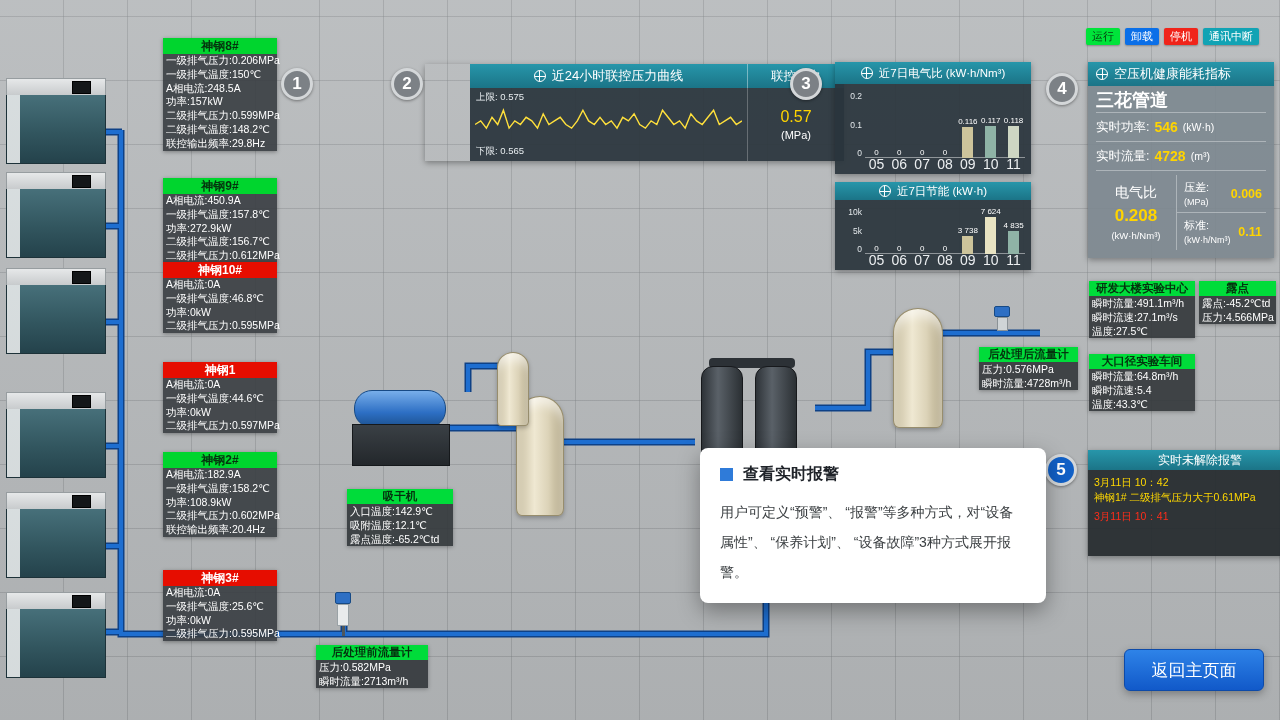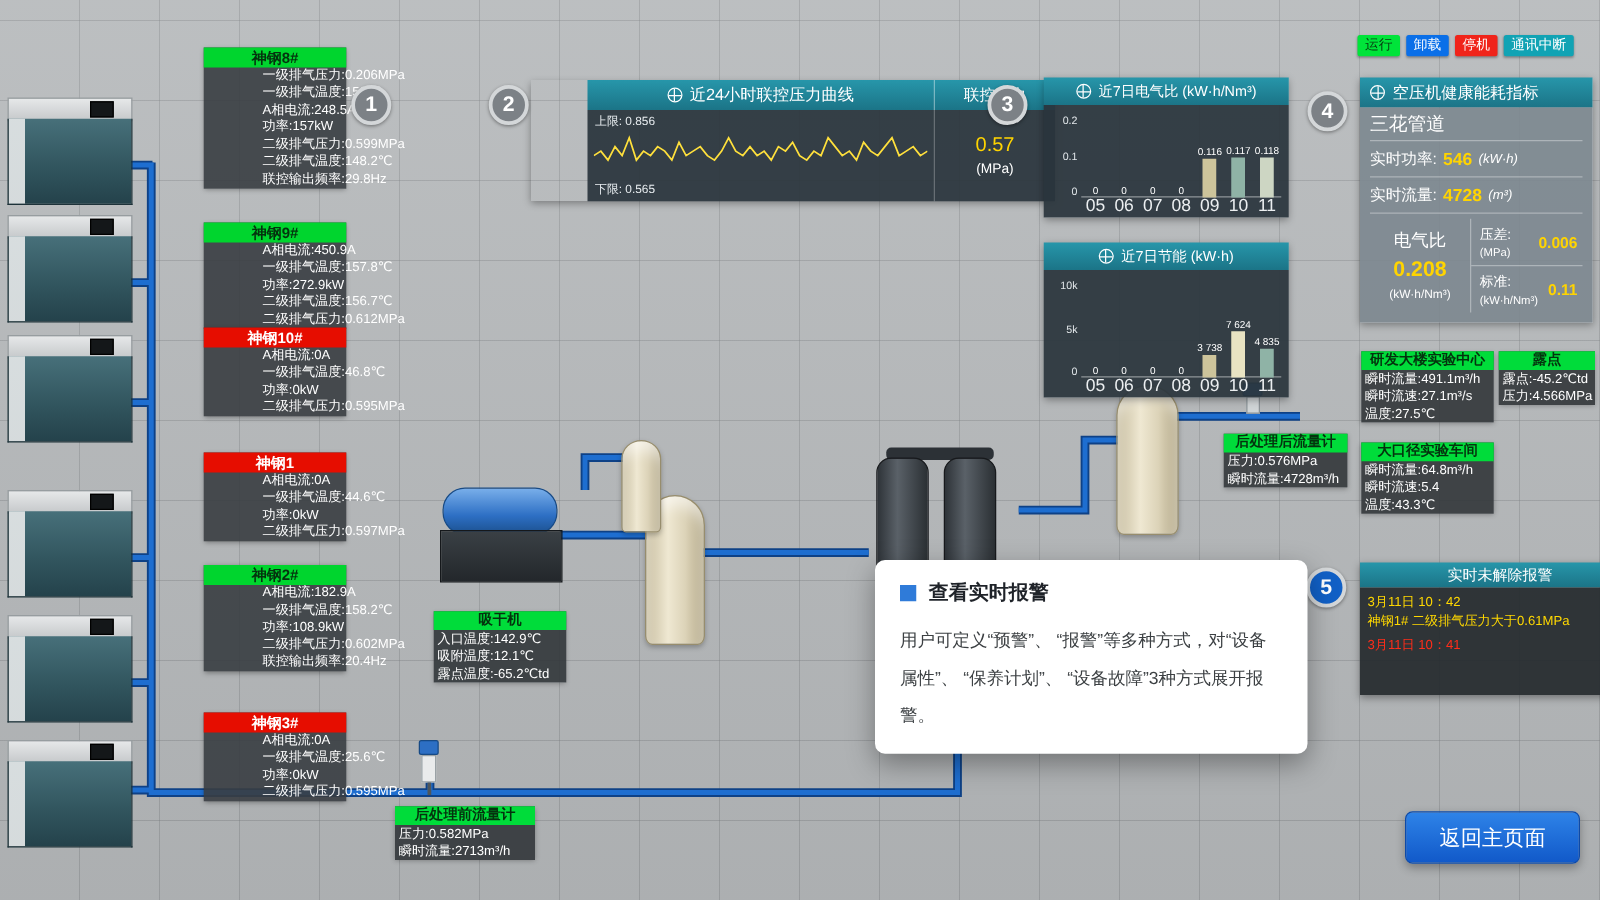--- a/index.html
+++ b/index.html
@@ -37,21 +37,21 @@
   .fm .stem{width:3px;height:10px;background:#4e565b;margin:0 auto;}
   .sensor{position:absolute;left:993px;top:306px;width:18px;height:30px;z-index:3;}
   .sensor .cap{width:14px;height:9px;background:#2d6fc4;margin:0 auto;border-radius:2px;border:1px solid #174a85;}
   .sensor .bodyc{width:9px;height:12px;background:#cfd4d6;margin:0 auto;border:1px solid #8b9296;}
 
   
   .comp{position:absolute;width:114px;z-index:5;background:rgba(56,61,65,.9);color:#fff;font-size:10.5px;line-height:13.8px;box-shadow:0 1px 4px rgba(0,0,0,.35);}
   .comp .head{height:16px;line-height:16px;text-align:center;font-weight:bold;font-size:12px;}
   .head.green{background:#00d52e;color:#04330e;}
   .head.red{background:#e60d00;color:#fff;}
-  .comp .cl{padding:0 3px;white-space:nowrap;margin-left:44px;}
+  .comp .cl{padding:0 3px;white-space:nowrap;}
 
   
   .station{position:absolute;z-index:5;background:rgba(50,54,58,.9);color:#fff;font-size:10.5px;line-height:14px;box-shadow:0 1px 4px rgba(0,0,0,.3);}
   .station .head{background:#00dc3a;color:#04330e;text-align:center;font-size:11.5px;height:15px;line-height:15px;font-weight:bold;}
   .station .sl{padding:0 3px;white-space:nowrap;}
 
   
   .t-icon{display:inline-block;width:12px;height:12px;border:1.4px solid #fff;border-radius:50%;box-sizing:border-box;
     background:linear-gradient(#fff,#fff) center/100% 1px no-repeat, linear-gradient(#fff,#fff) center/1px 100% no-repeat;}
 
@@ -77,24 +77,24 @@
   .bars::before{content:"";position:absolute;left:0;right:0;bottom:13px;border-top:1px solid rgba(255,255,255,.45);}
   .bcol{flex:1;display:flex;flex-direction:column;align-items:center;justify-content:flex-end;height:100%;position:relative;z-index:1;}
   .bval{font-size:8px;color:#fff;margin-bottom:1px;white-space:nowrap;}
   .bbar{width:11px;}
   .bcat{font-size:14px;color:#eceff1;height:13px;line-height:13px;}
 
   
   .health{position:absolute;left:1088px;top:62px;width:186px;z-index:5;box-shadow:0 2px 6px rgba(0,0,0,.35);}
   .h-title{height:24px;font-size:13px;justify-content:flex-start;padding-left:8px;}
   .h-body{background:rgba(124,135,143,.9);padding:2px 8px 8px;color:#fff;}
-  .h-pipeline{font-size:15px;height:24px;line-height:24px;border-bottom:1px solid rgba(255,255,255,.35);}
+  .h-pipeline{font-size:18px;height:24px;line-height:24px;border-bottom:1px solid rgba(255,255,255,.35);font-weight:bold;}
   .h-row{display:flex;align-items:center;gap:5px;height:28px;border-bottom:1px solid rgba(255,255,255,.35);font-size:12.5px;}
   .h-row .v{color:#ffd400;font-weight:bold;font-size:14px;text-align:right;}
-  .h-row .u{font-size:10.5px;font-style:italic;}
+  .h-row .u{font-size:10.5px;}
   .h-grid{display:flex;margin-top:4px;}
   .h-ratio{width:47%;display:flex;flex-direction:column;align-items:center;justify-content:center;gap:4px;border-right:1px solid rgba(255,255,255,.35);padding:8px 0;}
   .h-ratio .lab{font-size:14px;}
   .h-ratio .v{color:#ffd400;font-size:17px;font-weight:bold;}
   .h-ratio .u{font-size:9.5px;}
   .h-side{flex:1;display:flex;flex-direction:column;}
   .h-cell{flex:1;display:flex;align-items:center;justify-content:space-between;padding:5px 4px 5px 7px;font-size:11px;}
   .h-cell + .h-cell{border-top:1px solid rgba(255,255,255,.35);}
   .h-cell .stack{display:flex;flex-direction:column;gap:2px;}
   .h-cell .u{font-size:9px;}
@@ -247,21 +247,21 @@
     <div class="cl">二级排气压力:0.595MPa</div>
   </div>
 
   <div class="pchart">
     <div class="tealbar pc-titlebar">
       <span class="t-icon"></span>
       <span>近24小时联控压力曲线</span>
     </div>
     <div class="tealbar pc-righthead">联控压力</div>
     <div class="pc-plot">
-      <span class="lim up">上限: 0.856</span>
+      <span class="lim up">上限: 0.575</span>
       <span class="lim dn">下限: 0.565</span>
       <div class="lineholder">
           <svg width="267" height="43" style="display:block">
             <polyline fill="none" stroke="#ffe03c" stroke-width="1.4" points="0.0,21.5 5.7,17.9 11.4,25.1 17.0,14.3 22.7,21.5 28.4,7.2 34.1,25.1 39.8,17.9 45.4,21.5 51.1,14.3 56.8,17.9 62.5,25.1 68.2,10.8 73.9,21.5 79.5,17.9 85.2,14.3 90.9,21.5 96.6,25.1 102.3,17.9 107.9,7.2 113.6,17.9 119.3,21.5 125.0,14.3 130.7,21.5 136.3,17.9 142.0,25.1 147.7,14.3 153.4,17.9 159.1,10.8 164.7,21.5 170.4,25.1 176.1,17.9 181.8,21.5 187.5,7.2 193.1,14.3 198.8,21.5 204.5,17.9 210.2,25.1 215.9,10.8 221.6,17.9 227.2,21.5 232.9,14.3 238.6,7.2 244.3,21.5 250.0,17.9 255.6,14.3 261.3,21.5 267.0,17.9"></polyline>
           </svg>
         </div>
     </div>
     <div class="pc-value">
       <div class="val">0.57</div>
       <div class="unit">(MPa)</div>
@@ -312,21 +312,21 @@
           </div>
           <div class="bcol">
             <span class="bval">0.118</span>
             <div class="bbar" style="height:32px;background:#cdd6c3"></div>
             <span class="bcat">11</span>
           </div>
         </div>
     </div>
   </div>
 
-  <div class="bchart" style="top:194px;height:124px">
+  <div class="bchart" style="top:182px;height:88px">
     <div class="tealbar bc-title">
       <span class="t-icon"></span>
       <span>近7日节能 (kW·h)</span>
     </div>
     <div class="bc-plot">
       <div class="yticks">
         <span>10k</span>
         <span>5k</span>
         <span>0</span>
       </div>

